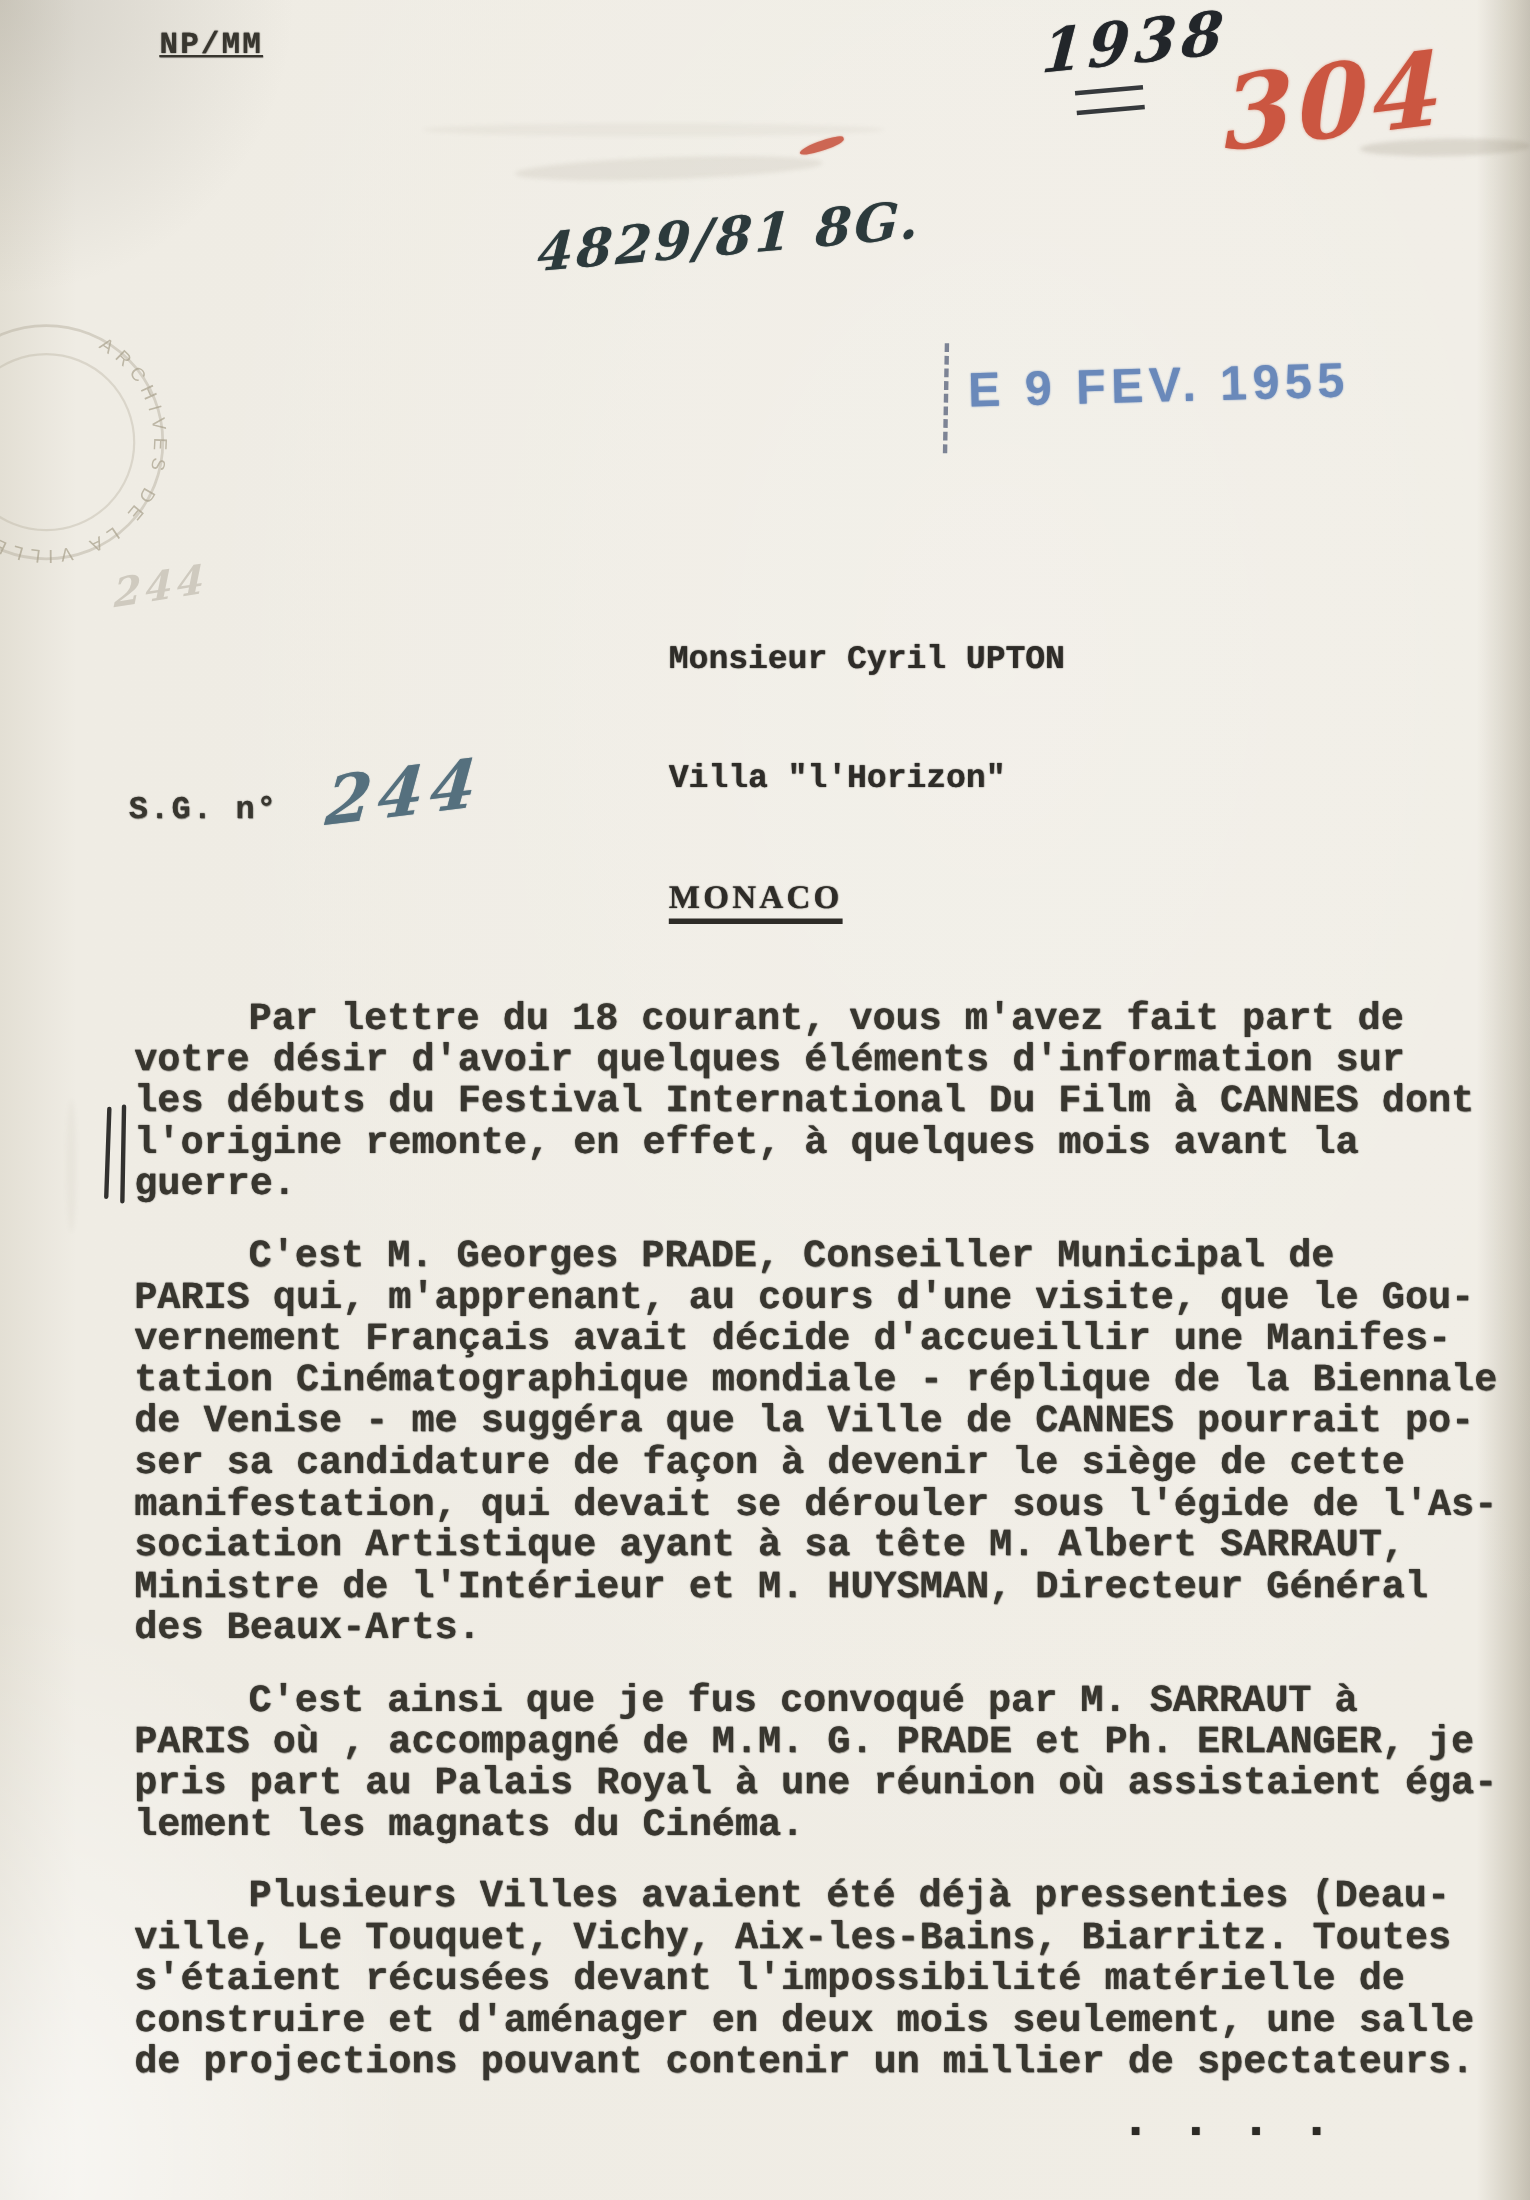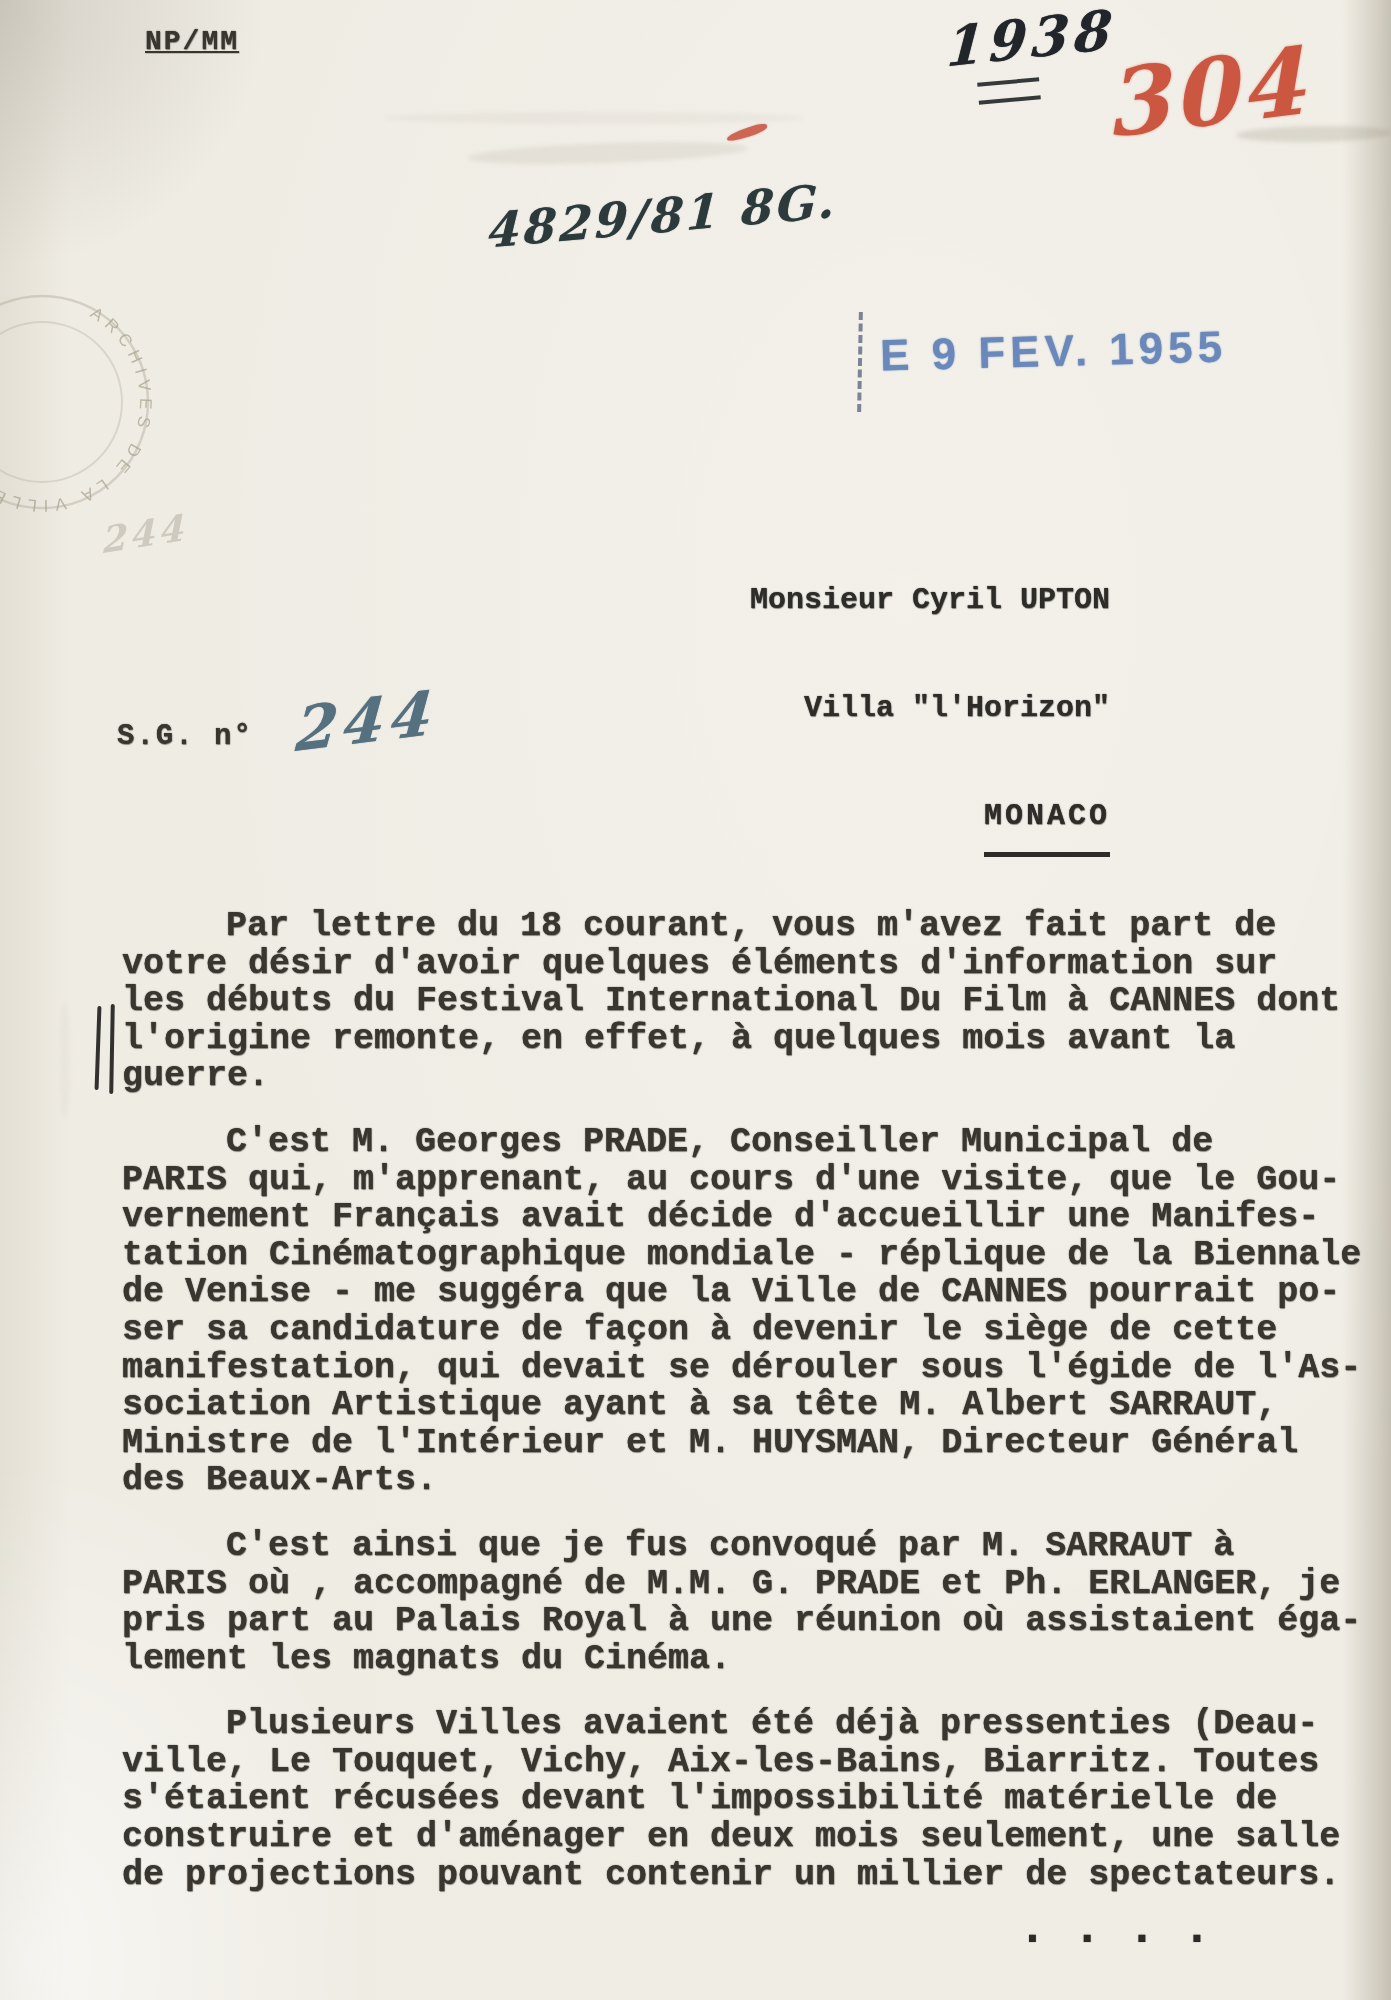--- a/index.html
+++ b/index.html
@@ -59,27 +59,27 @@
     left:880px;top:326px;font-size:44px;
     font-family:"Liberation Sans","DejaVu Sans",sans-serif;font-weight:bold;
     color:#5f81b7;letter-spacing:5px;transform:rotate(-1.5deg);
     text-shadow:0 0 1.8px rgba(95,129,183,.9);opacity:.92;white-space:pre;
   }
   .stamp-dashline{
     left:858px;top:312px;height:100px;width:0;
     border-left:4px dashed #566079;opacity:.75;transform:rotate(1deg);
   }
   .recipient{
-    left:608px;top:510px;width:502px;text-align:right;
+    left:608px;top:510px;width:502px;text-align:left;
     font-size:30px;line-height:36px;color:#2e2c28;
   }
   .recipient .rline{white-space:pre;}
   .monaco{
     display:inline-block;letter-spacing:3px;
-    border-bottom:5px solid #2e2c28;padding-bottom:18px;
+    border-bottom:5px solid #2e2c28;padding-bottom:1px;font-family:Liberation Serif, serif;
   }
   .sg{left:117px;top:720px;font-size:29px;letter-spacing:2px;}
   .sgnum{
     left:296px;top:686px;font-size:60px;font-weight:bold;color:#55707e;
     transform:rotate(-7deg) skewX(-12deg);letter-spacing:6px;
     text-shadow:0 0 1px rgba(85,112,126,.7);
   }
   .ghostnum{
     left:103px;top:512px;font-size:36px;font-weight:bold;color:#8d8574;
     transform:rotate(-9deg) skewX(-10deg);opacity:.32;letter-spacing:4px;

